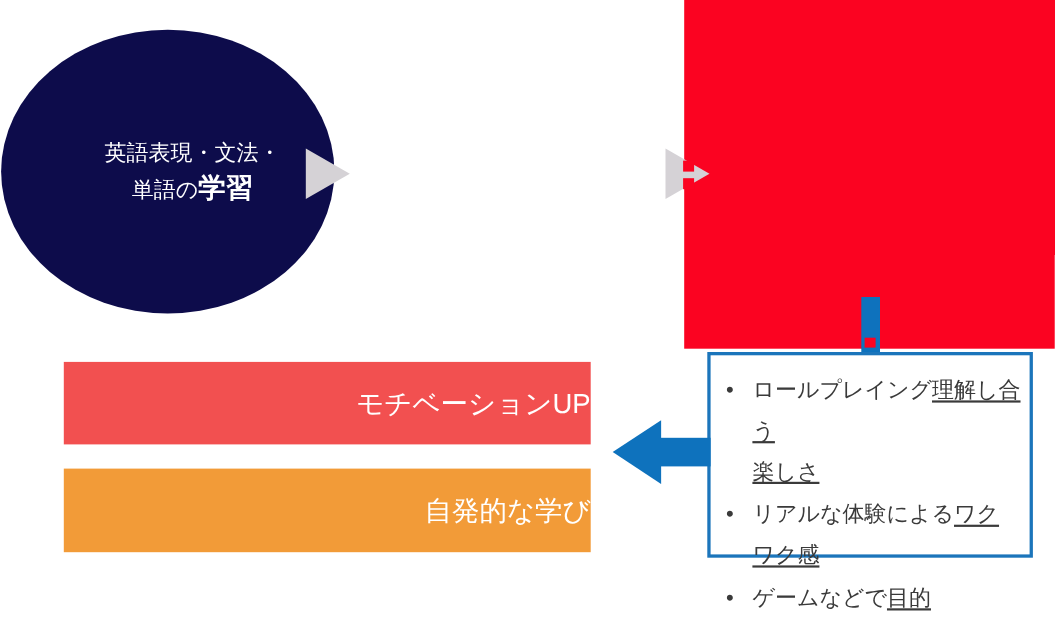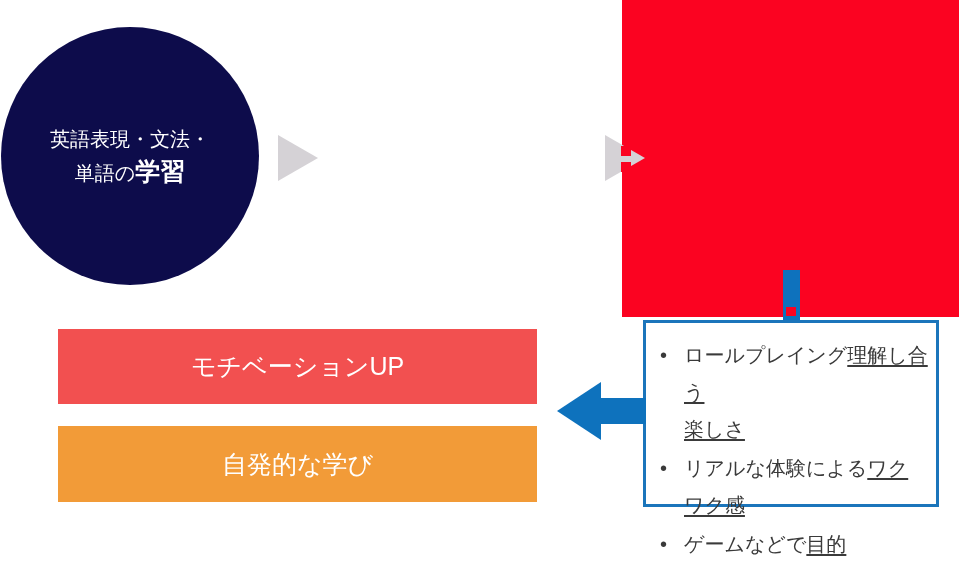--- a/index.html
+++ b/index.html
@@ -31,21 +31,21 @@
     display: flex;
     align-items: center;
     justify-content: center;
     text-align: center;
     font-size: 20px;
     line-height: 32px;
     z-index: 1;
   }
   .circle .circle-text { white-space: pre-line; }
   .circle .keyword { font-size: 25px; font-weight: bold; }
-  #circle-1 { left: 1px;  top: 27px; }
+  #circle-1 { left: 1px;  top: 27px; padding-left: 45px; }
   #circle-2 { left: 334px; top: 28px; }
   #circle-3 { left: 659px; top: 29px; }
 
   
   .gray-arrow {
     position: absolute;
     width: 0; height: 0;
     border-top: 23px solid transparent;
     border-bottom: 23px solid transparent;
     border-left: 40px solid #d5d2d6;
@@ -109,21 +109,21 @@
     z-index: 2;
   }
 
   
   .outcome-bar {
     position: absolute;
     left: 58px;
     width: 479px;
     display: flex;
     align-items: center;
-    justify-content: center;
+    justify-content: flex-end;
     color: #ffffff;
     font-size: 25px;
   }
   #bar-motivation { top: 329px; height: 75px; background: #f25050; }
   #bar-learning   { top: 426px; height: 76px; background: #f29b38; }
 </style>
 </head>
 <body>
 
 <div id="stage">

